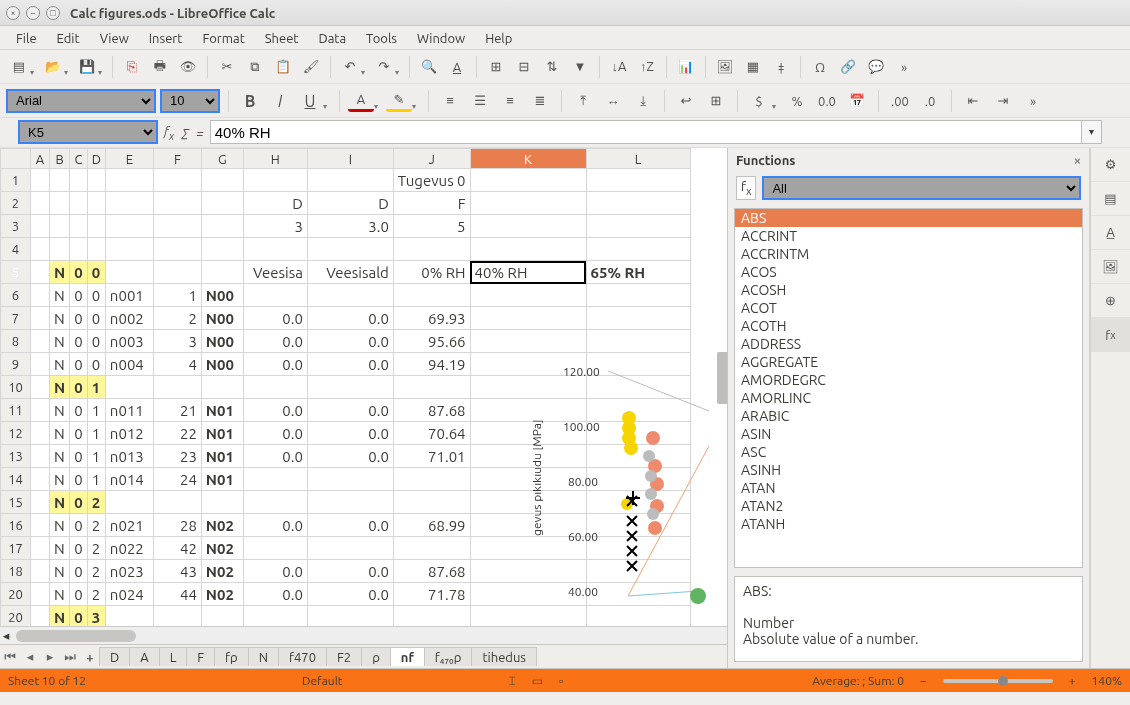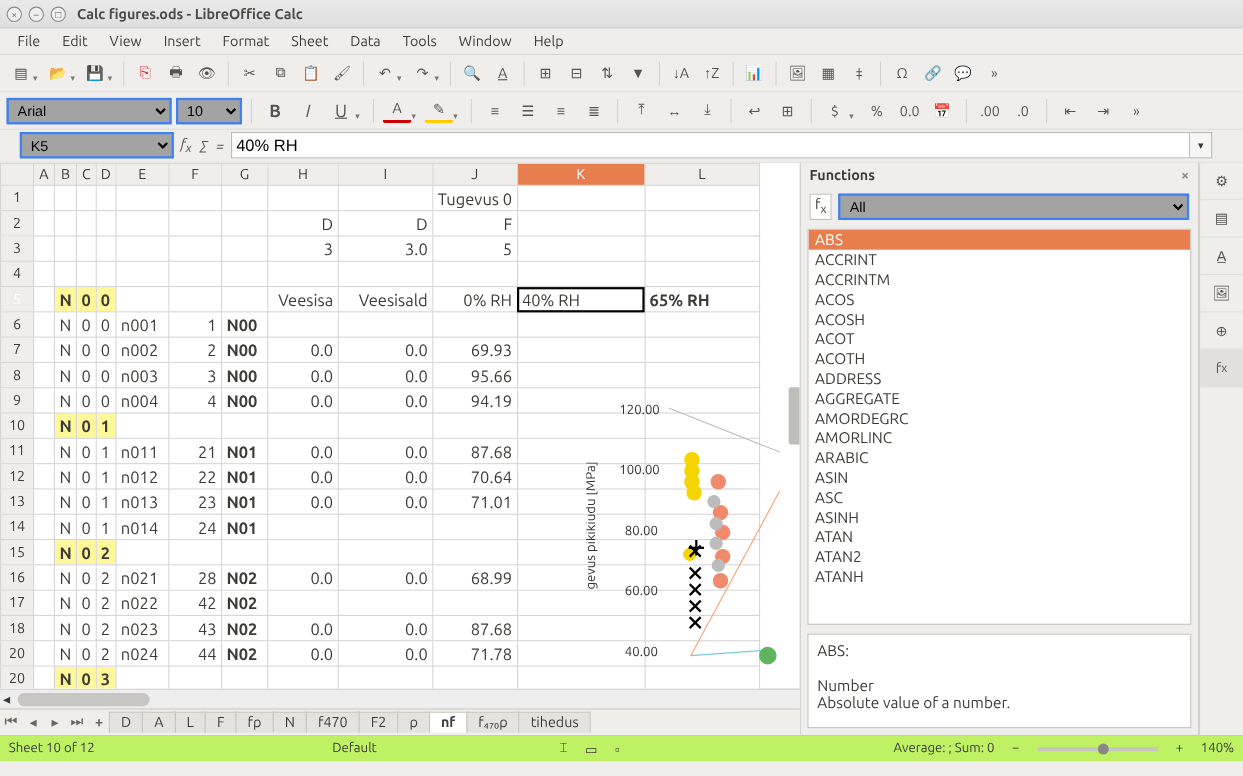--- a/index.html
+++ b/index.html
@@ -46,21 +46,21 @@
   .sp-close { color:#888; }
   .sp-row { display:flex; align-items:center; gap:6px; padding:4px 8px; }
   .sp-row select { flex:1; }
   .fnlist { flex:1; margin:4px 6px; border:1px solid #c3c1be; background:#fff; overflow:auto; font-size:14px; }
   .fnlist div { padding:1px 6px; }
   .fnlist div.sel { background:#e87d4d; color:#fff; }
   .fndesc { height:86px; margin:4px 6px 6px; border:1px solid #c3c1be; background:#fff; padding:6px 8px; font-size:14px; }
   .sidetabs { width:40px; background:#efeeeb; border-left:1px solid #d4d2cf;}
   .stab { height:34px; display:flex; align-items:center; justify-content:center; color:#555; border-bottom:1px solid #e2e0dd;}
   .stab.active { background:#e2e0dd; }
-  .statusbar { height:24px; border-top:1px solid #c9c7c4; background:#bef264; display:flex; align-items:center; padding:0 8px; font-size:12px; gap:16px;}
+  .statusbar { height:24px; border-top:1px solid #c9c7c4; background:#f97316; display:flex; align-items:center; padding:0 8px; font-size:12px; gap:16px;}
   .statusbar .spacer { flex:1; }
   .zoomslider { width:110px; height:4px; background:#c8c6c3; position:relative; border-radius:2px;}
   .zoomslider .knob { width:10px;height:10px;background:#888;border-radius:5px; position:absolute; top:-3px; left:55px;}
   .vsplit { position:absolute; right:0; top:204px; width:10px; height:52px; background:#bfbdba; border-radius:2px 0 0 2px; }
   .chartoverlay { position:absolute; right:18px; bottom:0; width:176px; height:270px; pointer-events:none; }
 </style>
 </head>
 <body>
 
 <div class="titlebar">

